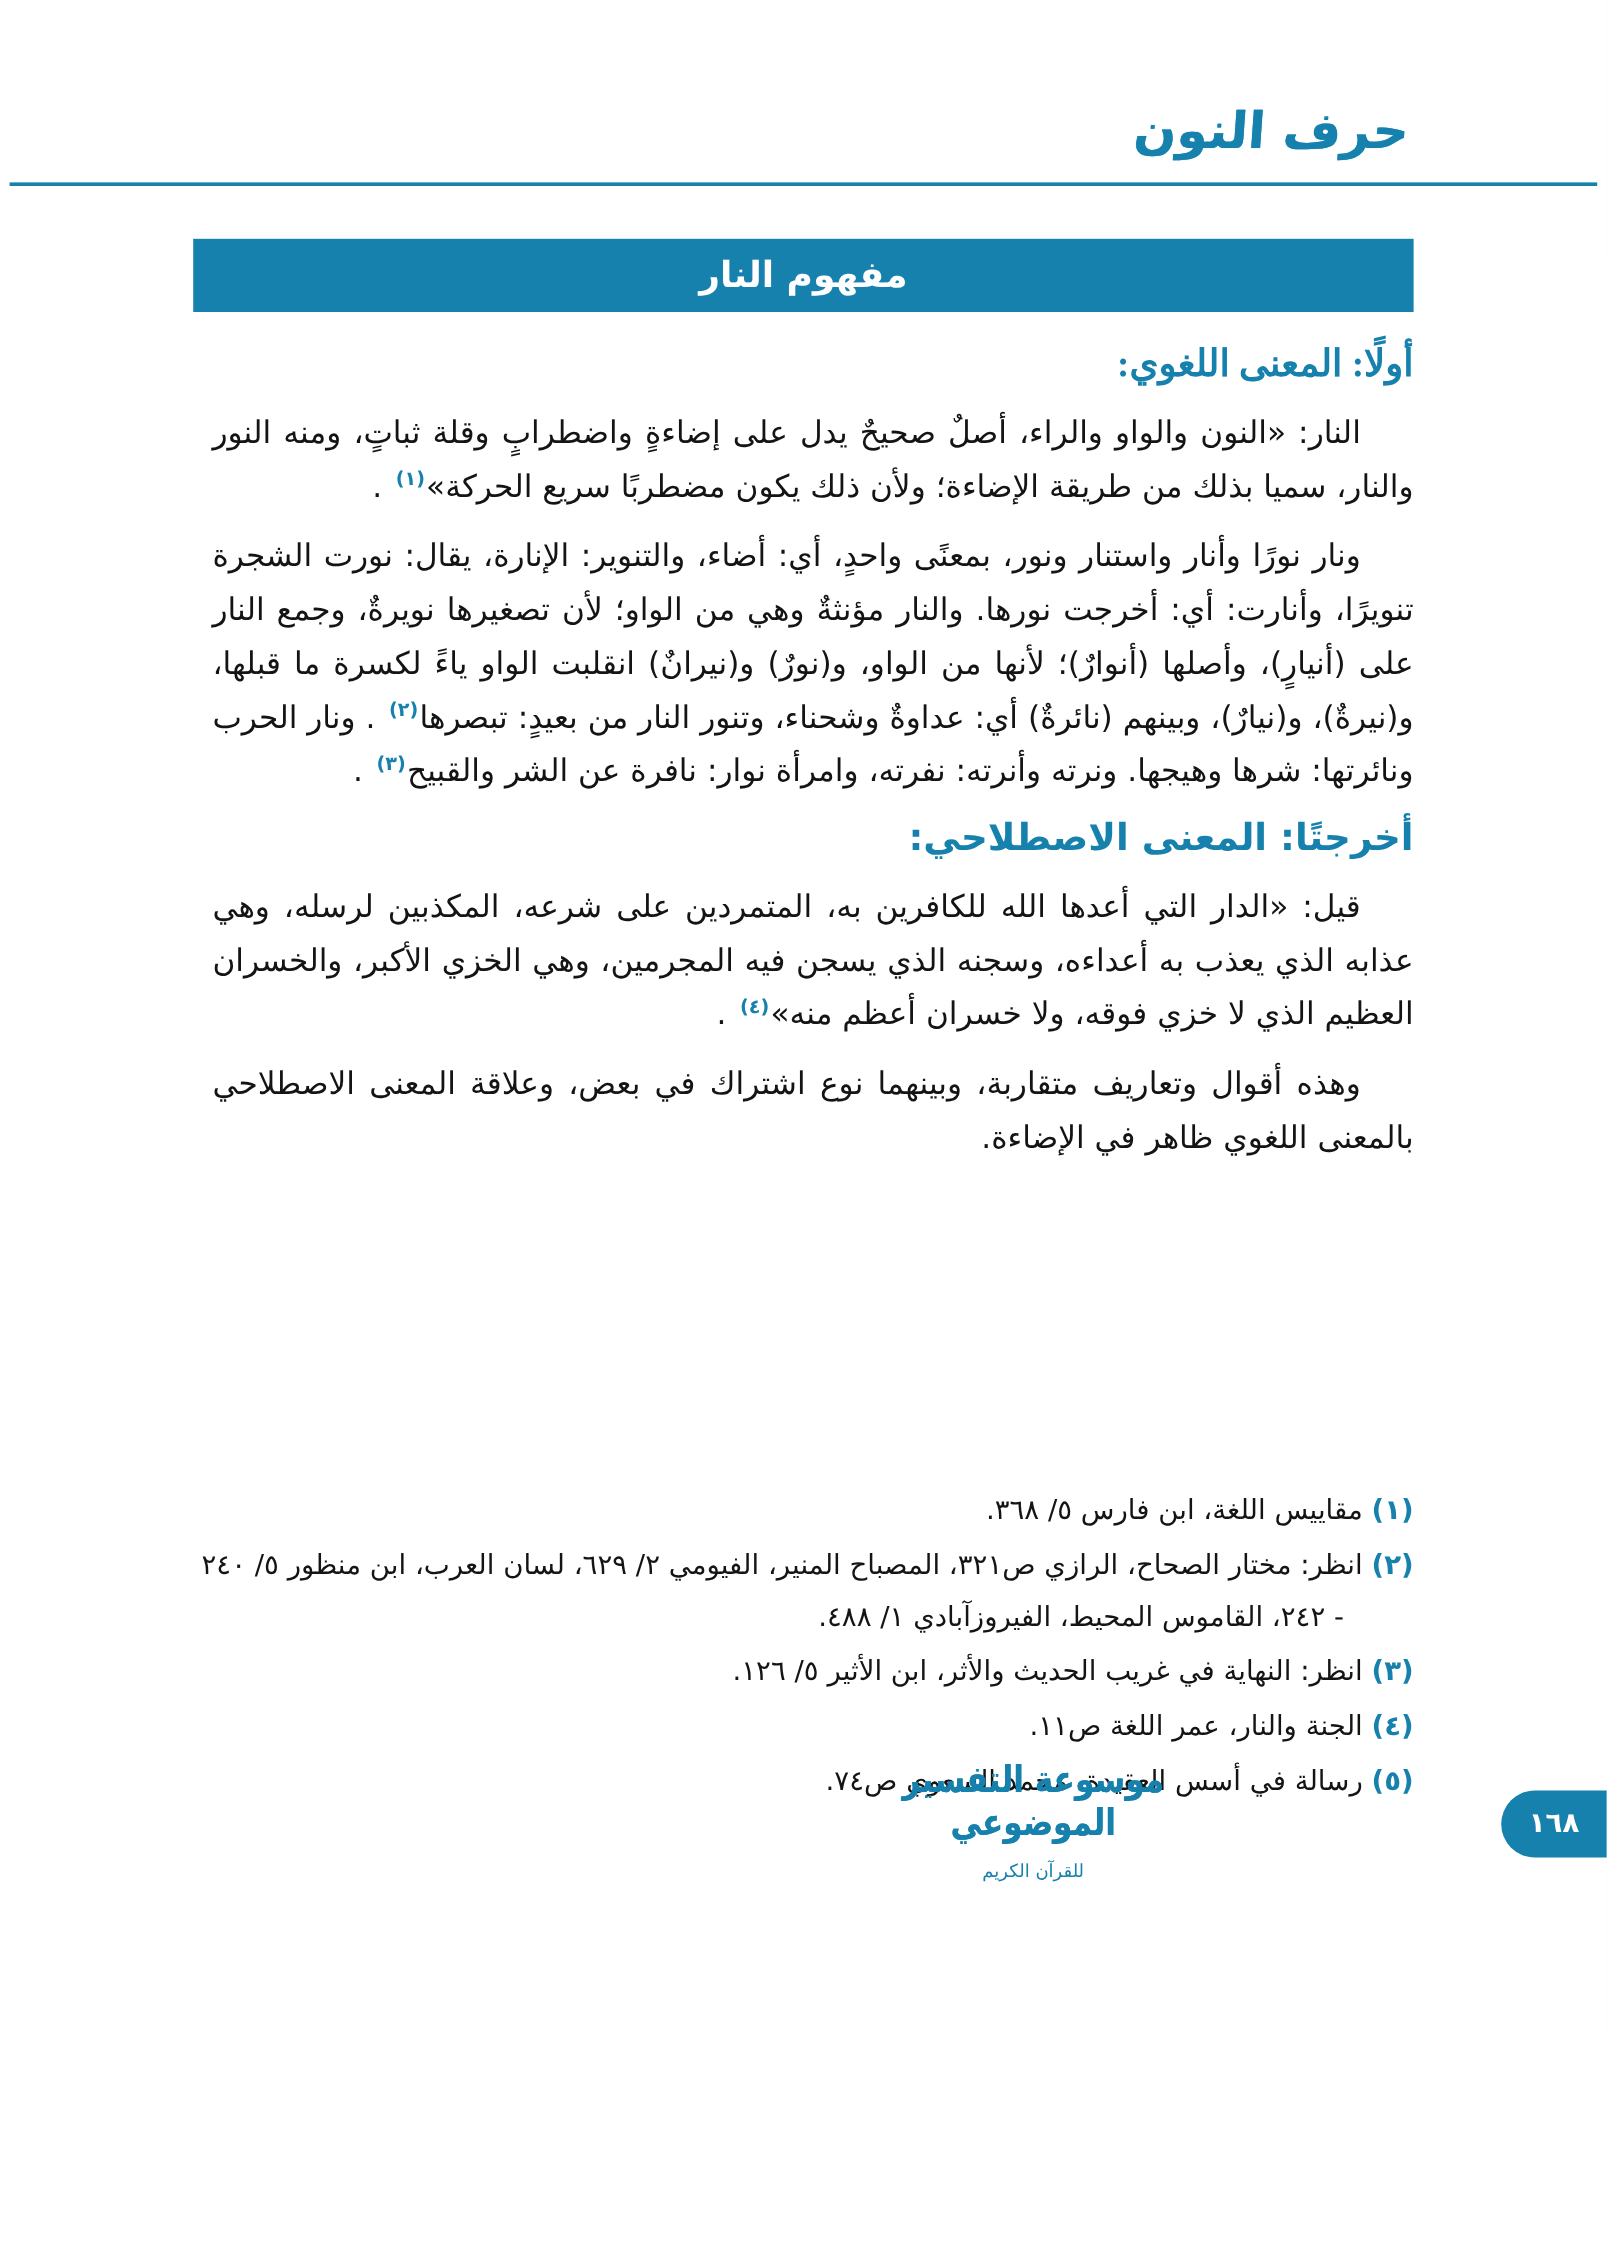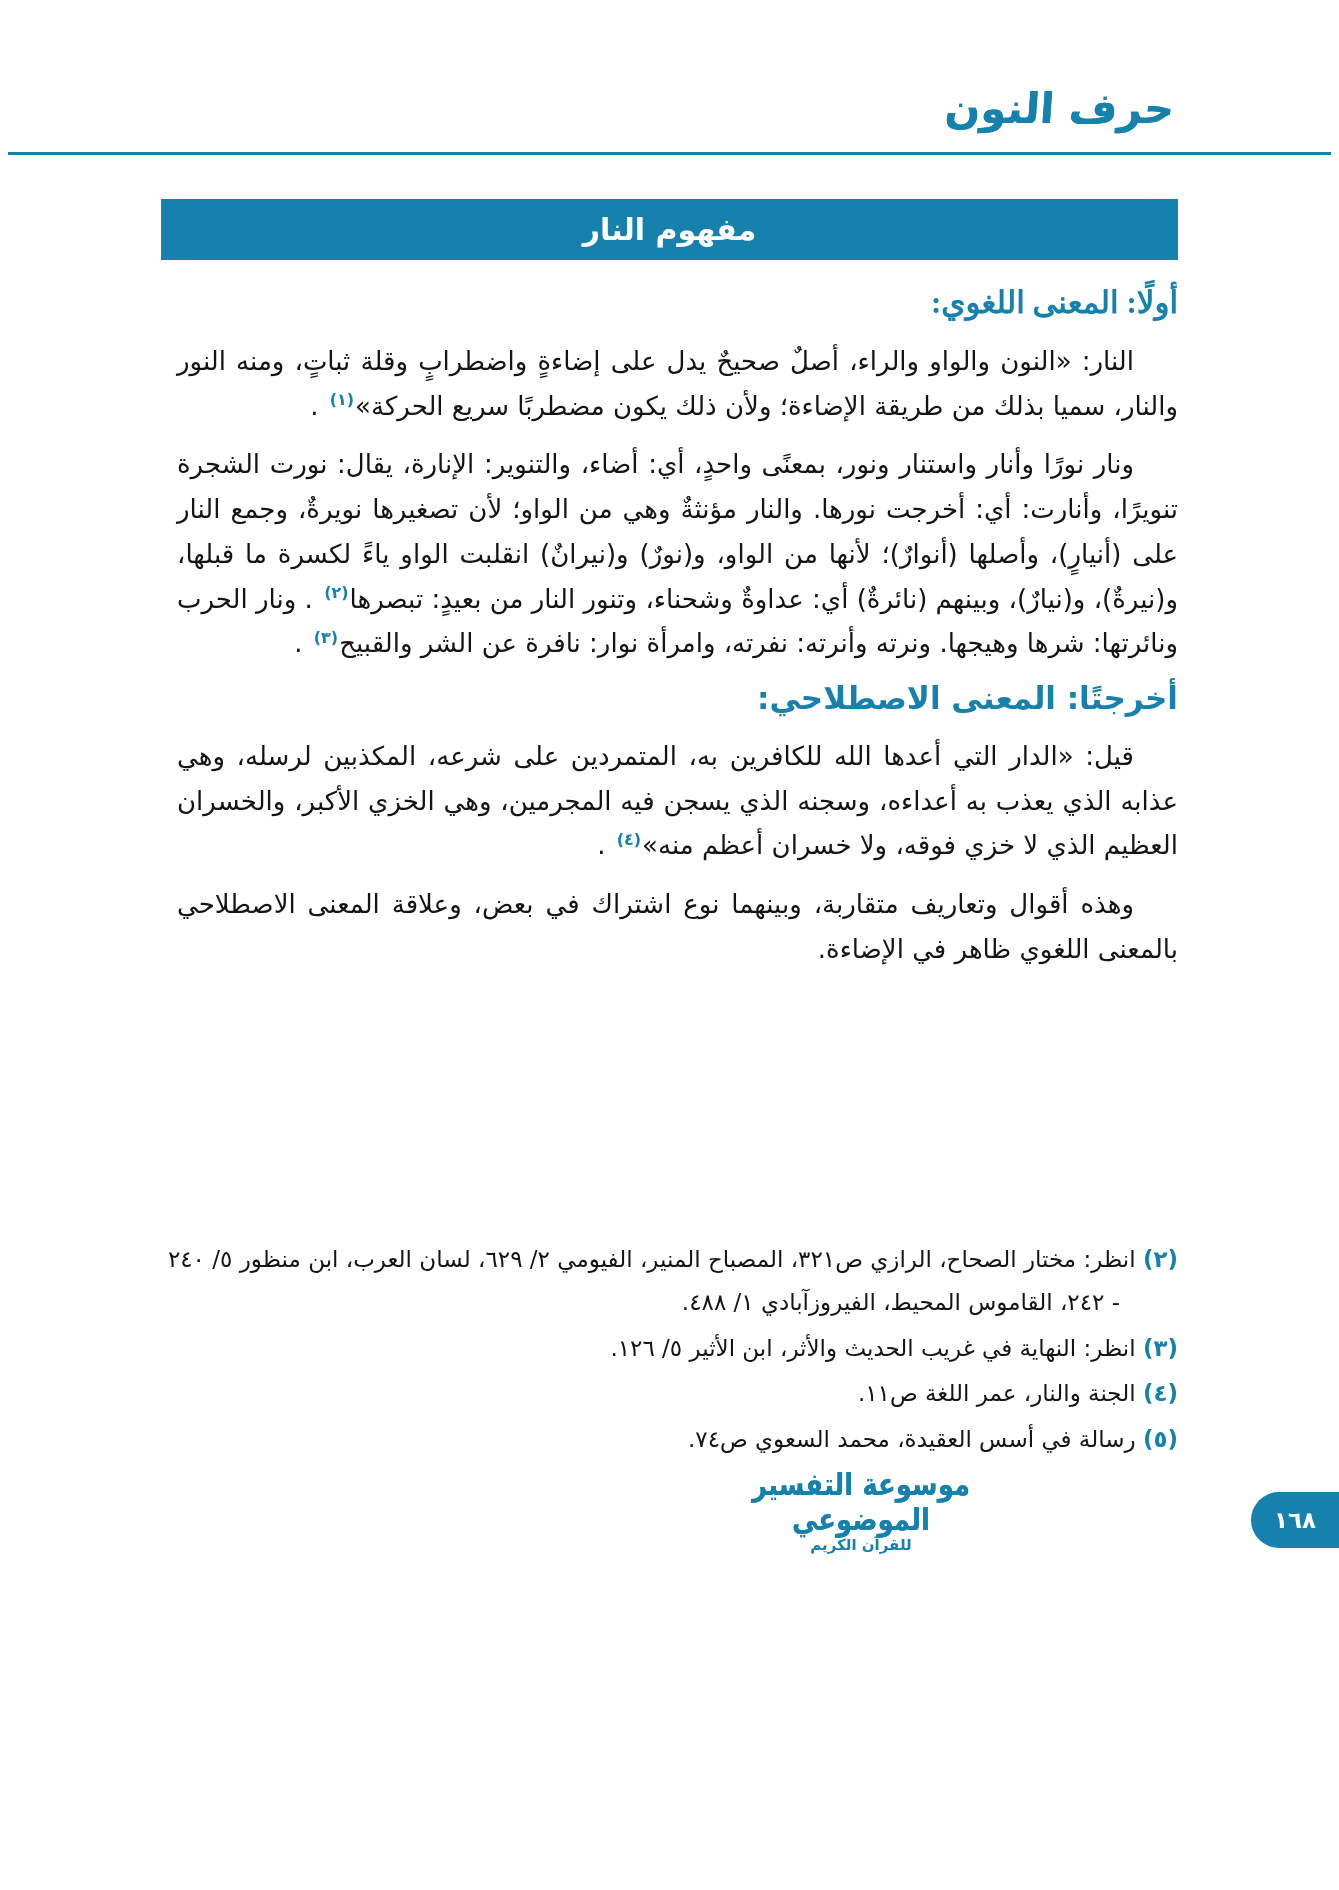--- a/index.html
+++ b/index.html
@@ -115,22 +115,22 @@
   }
   .logo-main {
     font-size: 26px;
     font-weight: bold;
     transform: scaleY(1.18);
     letter-spacing: -1px;
     text-shadow: 0 0 0.5px var(--accent);
   }
   .logo-sub {
     font-size: 15px;
-    font-weight: bold;
-    margin-top: 4px;
+    font-weight: normal;
+    margin-top: 18px;
   }
 
   
   .page-pill {
     position: absolute;
     top: 1492px;
     right: 0;
     width: 88px;
     height: 56px;
     background: var(--accent);
@@ -166,20 +166,21 @@
     <h2 class="section-heading">أخرجتًا: المعنى الاصطلاحي:</h2>
 
     <p class="body-para"><span>قيل: «الدار التي أعدها الله للكافرين به، المتمردين على شرعه، المكذبين لرسله، وهي عذابه الذي يعذب به أعداءه، وسجنه الذي يسجن فيه المجرمين، وهي الخزي الأكبر، والخسران العظيم الذي لا خزي فوقه، ولا خسران أعظم منه»</span><sup class="fn-ref">(٤)</sup><span> .</span></p>
 
 
     <p class="body-para"><span>وهذه أقوال وتعاريف متقاربة، وبينهما نوع اشتراك في بعض، وعلاقة المعنى الاصطلاحي بالمعنى اللغوي ظاهر في الإضاءة.</span></p>
 
   </div>
 
   <div class="footnotes">
+    <div class="fn"><span class="fn-num">(١)</span> <span>مقاييس اللغة، ابن فارس ٥/ ٣٦٨.</span></div>
     <div class="fn"><span class="fn-num">(٢)</span> <span>انظر: مختار الصحاح، الرازي ص٣٢١، المصباح المنير، الفيومي ٢/ ٦٢٩، لسان العرب، ابن منظور ٥/ ٢٤٠ - ٢٤٢، القاموس المحيط، الفيروزآبادي ١/ ٤٨٨.</span></div>
     <div class="fn"><span class="fn-num">(٣)</span> <span>انظر: النهاية في غريب الحديث والأثر، ابن الأثير ٥/ ١٢٦.</span></div>
     <div class="fn"><span class="fn-num">(٤)</span> <span>الجنة والنار، عمر اللغة ص١١.</span></div>
     <div class="fn"><span class="fn-num">(٥)</span> <span>رسالة في أسس العقيدة، محمد السعوي ص٧٤.</span></div>
   </div>
 
   <div class="logo">
     <div class="logo-main">موسوعة التفسير الموضوعي</div>
     <div class="logo-sub">للقرآن الكريم</div>
   </div>

